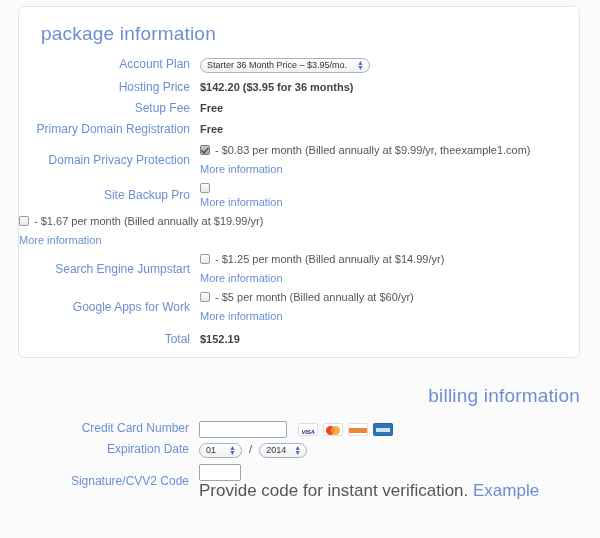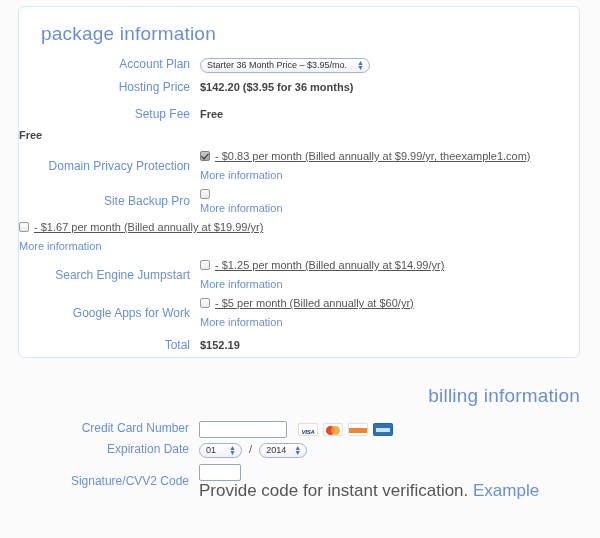--- a/index.html
+++ b/index.html
@@ -130,21 +130,21 @@
     content: "";
     position: absolute;
     left: 2px;
     top: 0px;
     width: 3px;
     height: 6px;
     border: solid #2f2f2f;
     border-width: 0 1.5px 1.5px 0;
     transform: rotate(42deg);
   }
-  .addon-text { font-size: 11px; color: #555; text-decoration: underline; }
+  .addon-text { font-size: 11px; color: #555; }
   .more {
     display: block;
     color: #6a8fd4;
     font-size: 11px;
     line-height: 19px;
     text-decoration: none;
     cursor: pointer;
   }
 
   
@@ -252,26 +252,27 @@
             </span>
         </div>
       </div>
     </div>
 
     <div class="row" style="margin-top:4px;">
       <div class="lbl">Hosting Price</div>
       <div class="val bold">$142.20  ($3.95 for 36 months)</div>
     </div>
 
-    <div class="row" style="margin-top:8px;">
+    <div class="row" style="margin-top:2px;">
       <div class="lbl">Setup Fee</div>
       <div class="val bold">Free</div>
     </div>
 
     <div class="row" style="margin-top:2px;">
+      <div class="lbl">Primary Domain Registration</div>
       <div class="val bold">Free</div>
     </div>
 
     <div class="row" style="margin-top:2px;">
       <div class="lbl">Domain Privacy Protection</div>
       <div class="val">
         <div class="addon-line">
           <div class="cbx checked"></div>
           <div class="addon-text">- $0.83 per month (Billed annually at $9.99/yr, theexample1.com)</div>
         </div>

